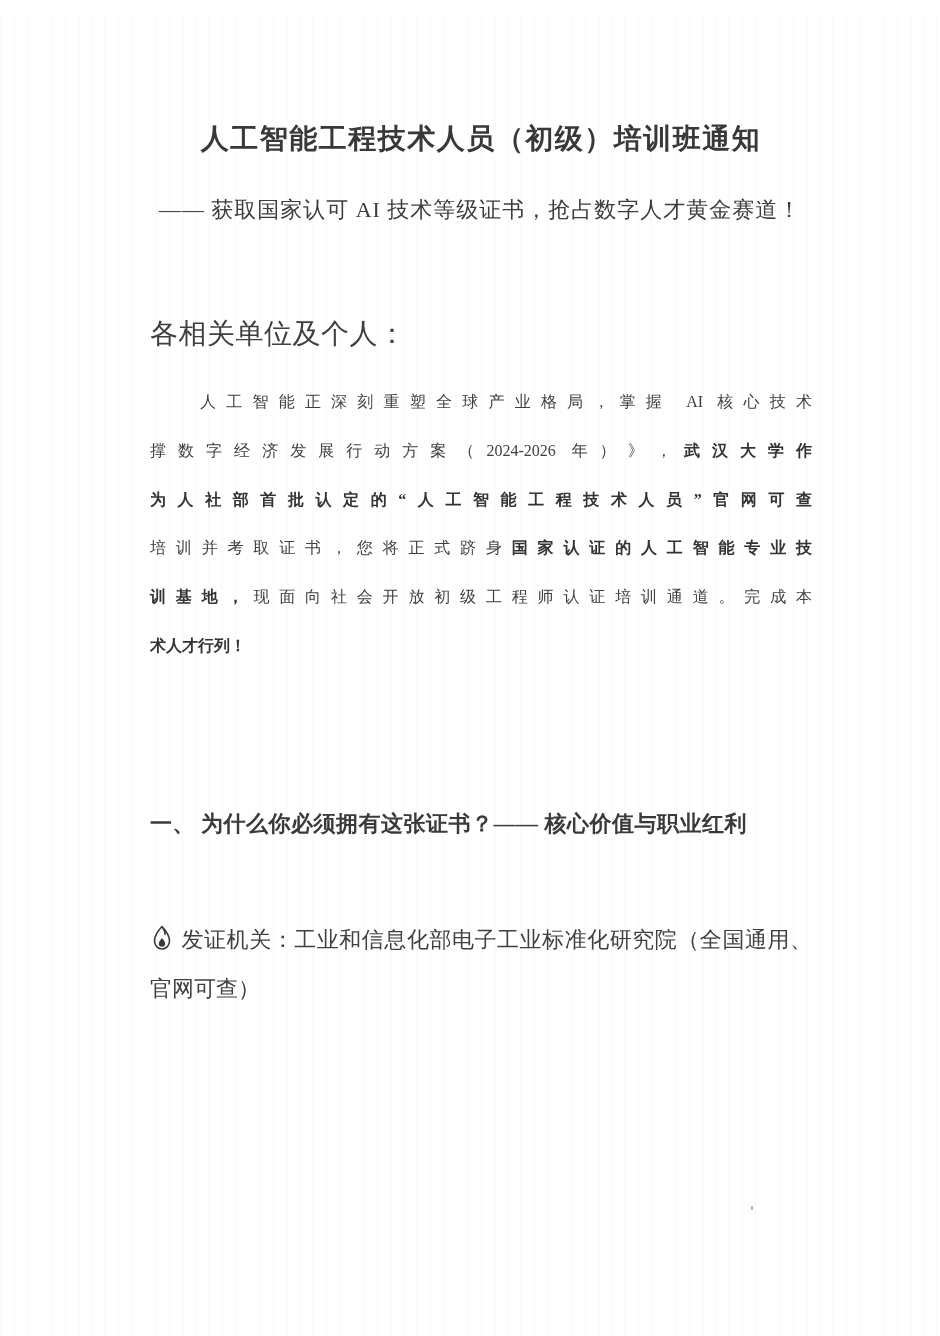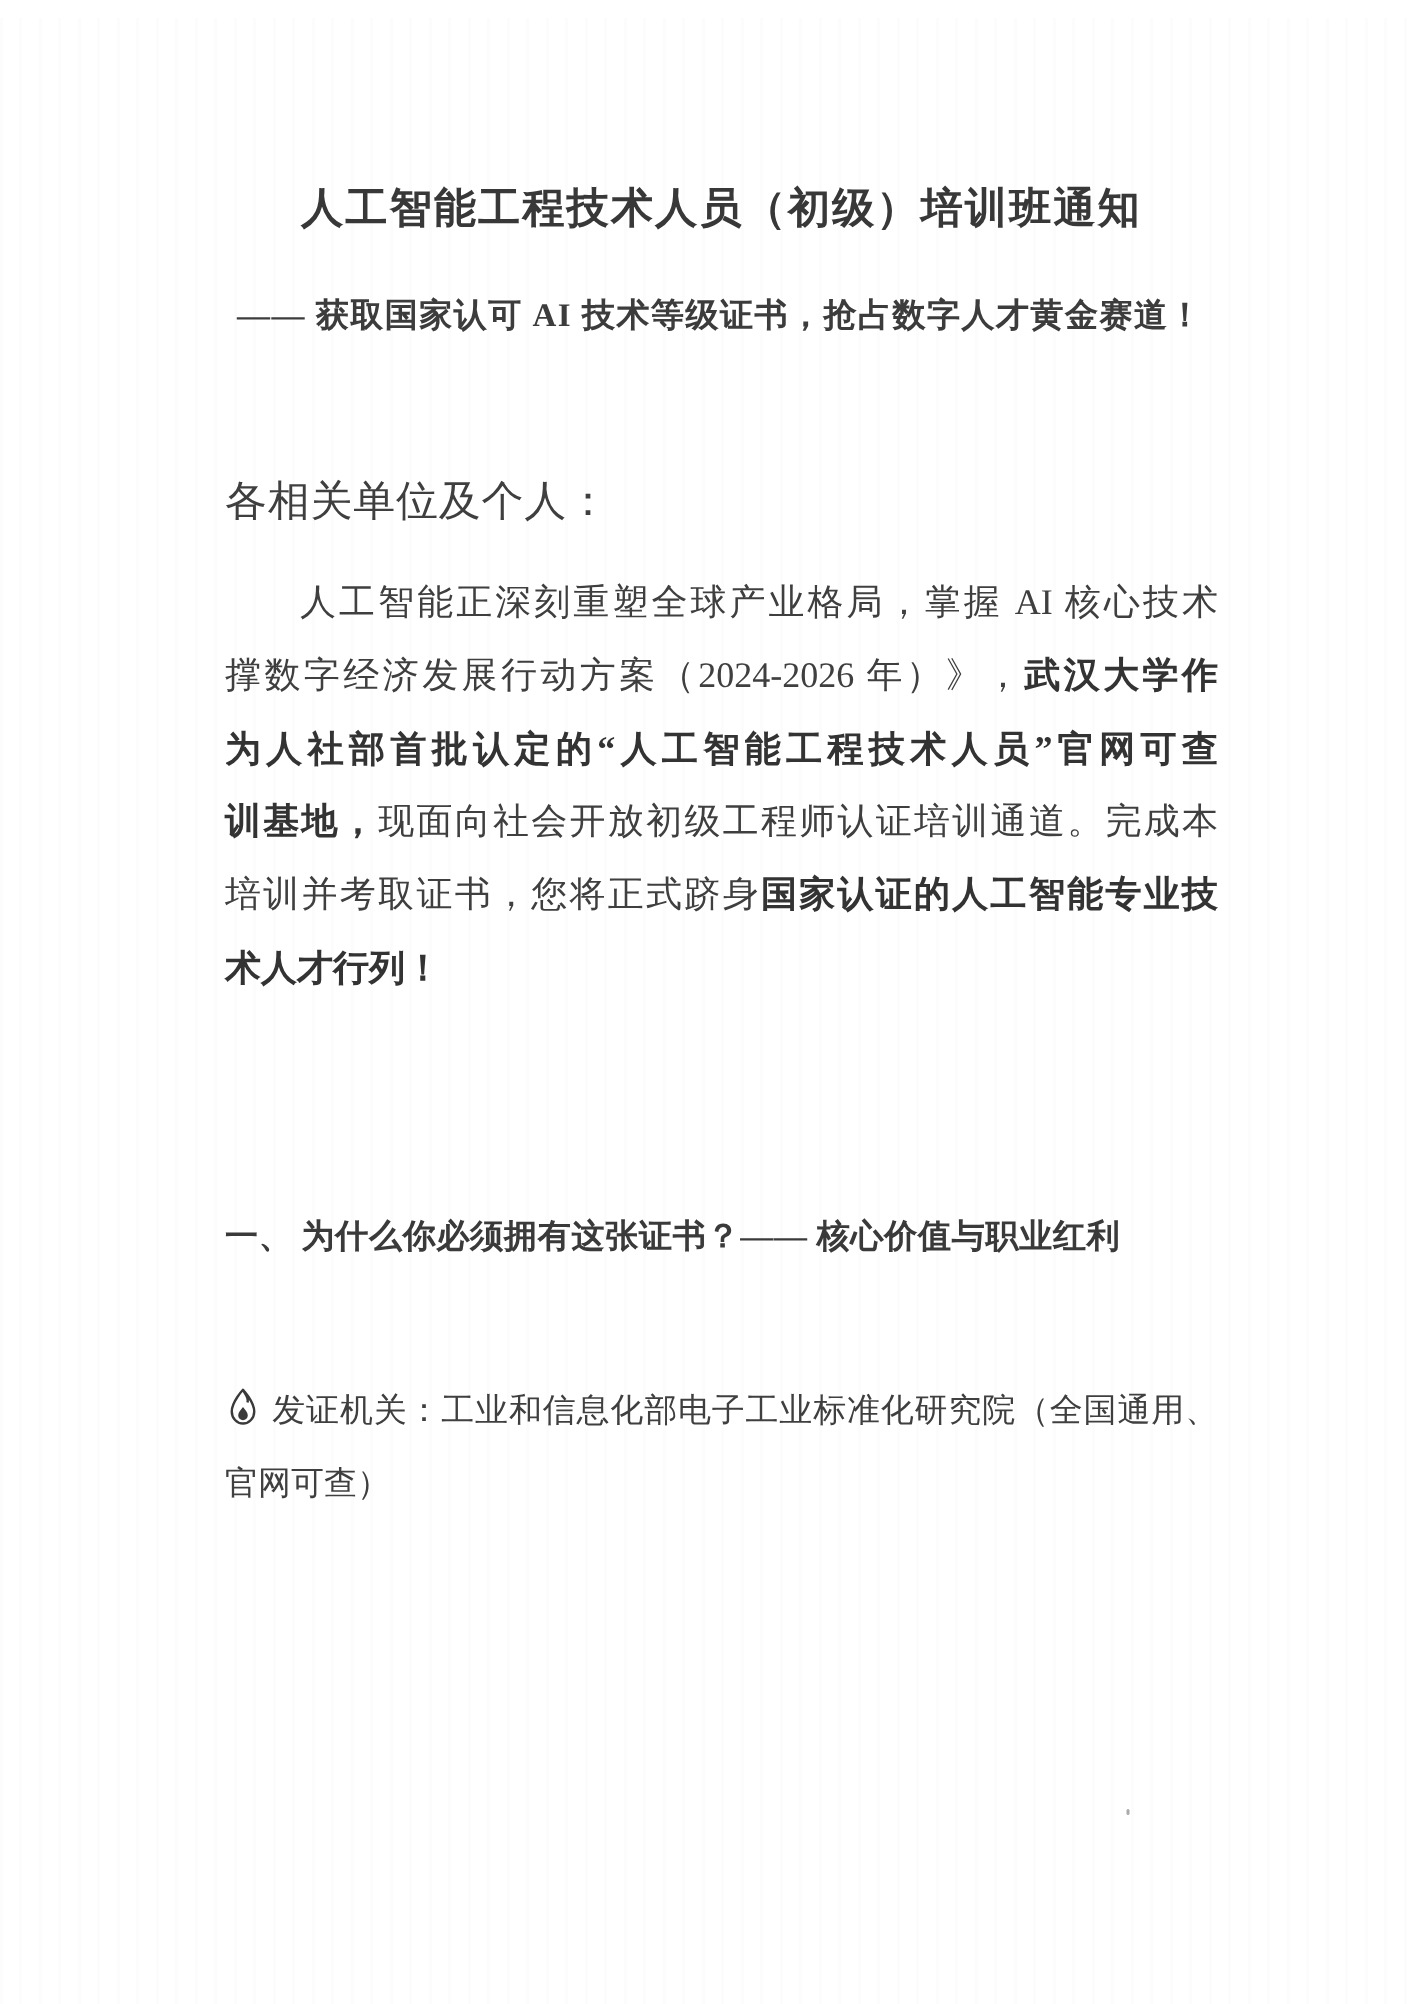--- a/index.html
+++ b/index.html
@@ -24,34 +24,34 @@
     font-size: 28px;
     font-weight: 700;
     letter-spacing: 1.5px;
     color: #383838;
   }
   .doc-subtitle {
     position: absolute;
     left: 140px; right: 120px; top: 183px;
     text-align: center;
     font-size: 22px;
-    font-weight: 700;
+    font-weight: 400;
     letter-spacing: 1px;
     color: #3c3c3c;
   }
   .salutation {
     position: absolute;
     left: 150px; right: 128px; top: 303px;
     font-size: 28px;
     letter-spacing: 0.5px;
   }
   .paragraph {
     position: absolute;
     left: 150px; right: 128px; top: 366px;
-    font-size: 24px;
+    font-size: 16px;
   }
   .pline {
     line-height: 48.8px;
     text-align: justify;
     text-align-last: justify;
     white-space: nowrap;
   }
   .pline.first { text-indent: 50px; }
   .pline.lastline {
     text-align: center;
@@ -111,24 +111,24 @@
     <div class="pline first">
       <span>人工智能正深刻重塑全球产业格局，掌握 AI 核心技术</span>
     </div>
     <div class="pline">
       <span>撑数字经济发展行动方案（2024-2026 年）》，</span><span class="b">武汉大学作</span>
     </div>
     <div class="pline">
       <span class="b">为人社部首批认定的“人工智能工程技术人员”官网可查</span>
     </div>
     <div class="pline">
-      <span class="b">训基地，</span><span>现面向社会开放初级工程师认证培训通道。完成本</span>
+      <span>培训并考取证书，您将正式跻身</span><span class="b">国家认证的人工智能专业技</span>
     </div>
     <div class="pline">
-      <span>培训并考取证书，您将正式跻身</span><span class="b">国家认证的人工智能专业技</span>
+      <span class="b">训基地，</span><span>现面向社会开放初级工程师认证培训通道。完成本</span>
     </div>
     <div class="pline lastline">
       <span class="b">术人才行列！</span>
     </div>
   </div>
 
   <div class="section-heading">一、 为什么你必须拥有这张证书？—— 核心价值与职业红利</div>
 
   <div class="bullets">
     <div class="bline">

